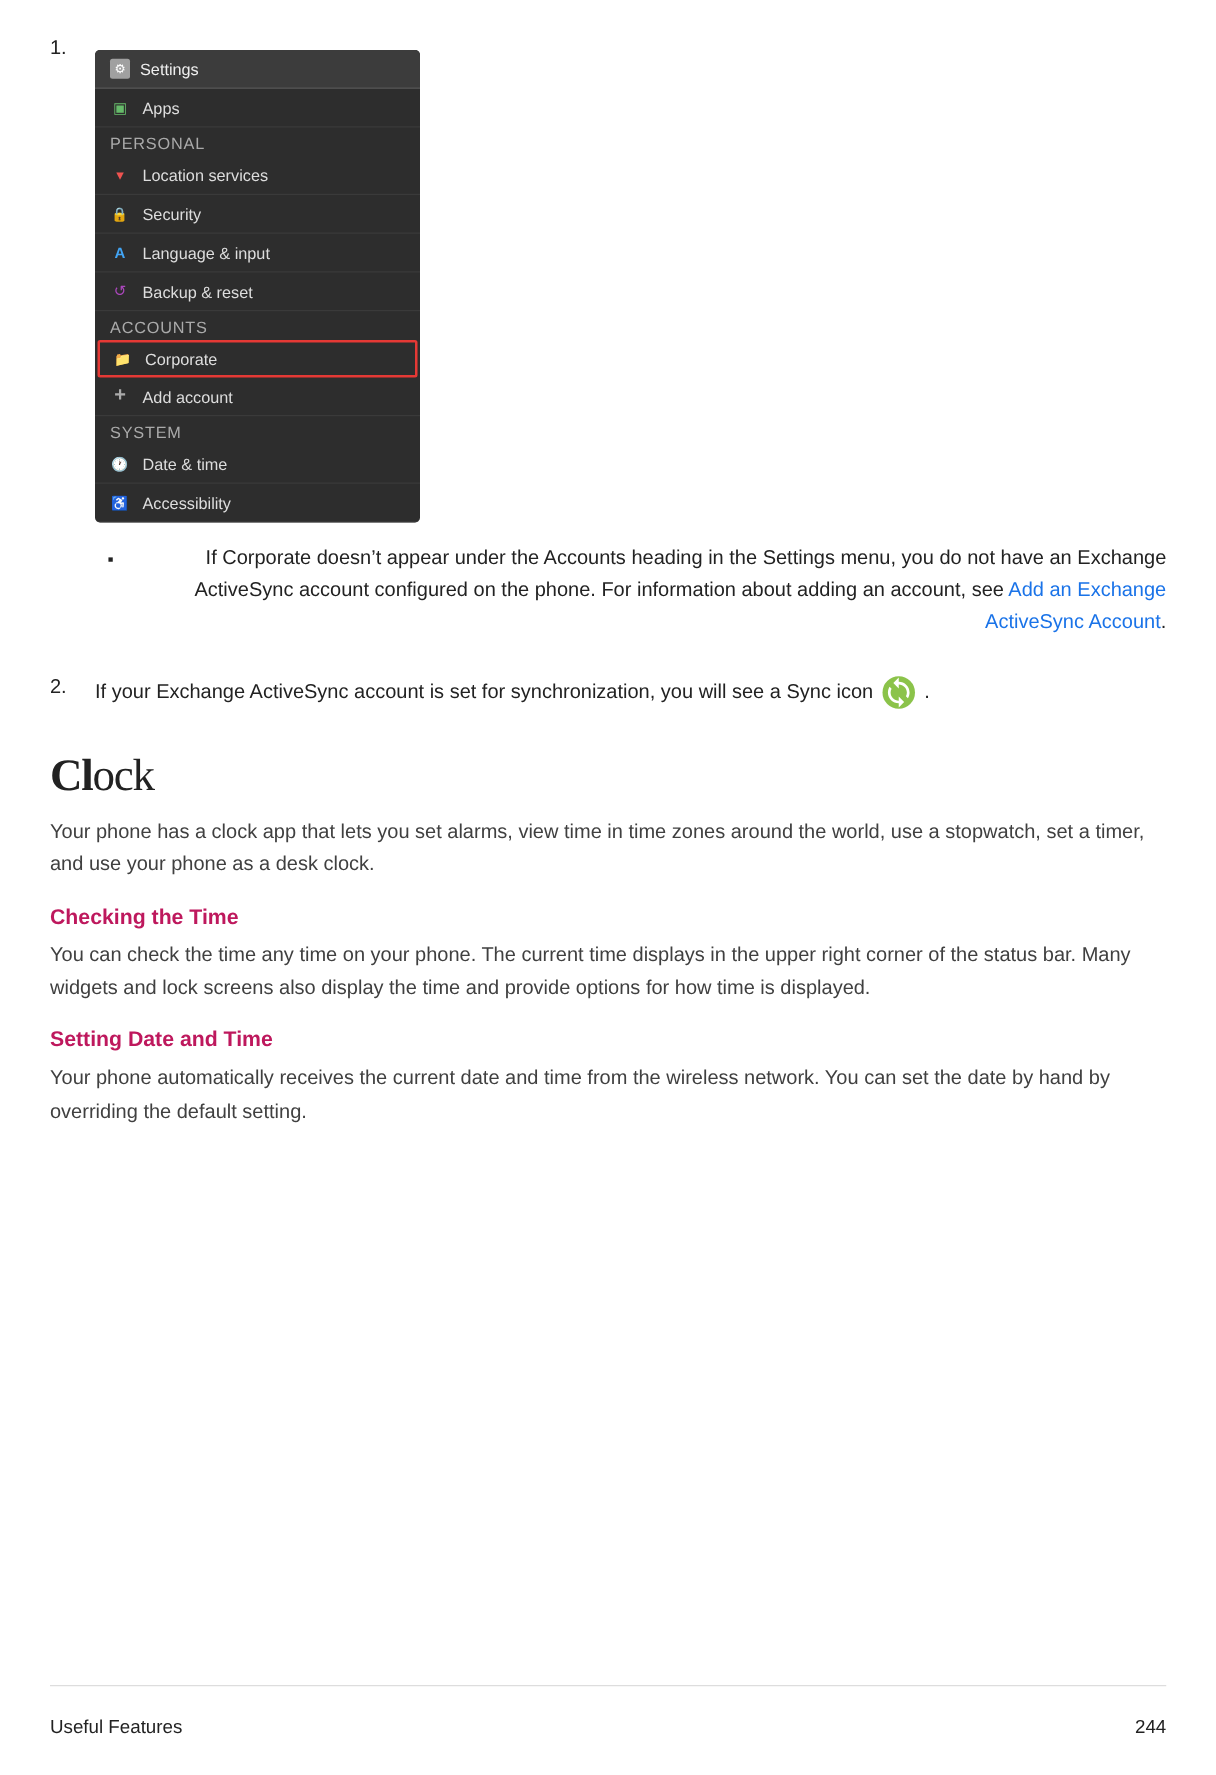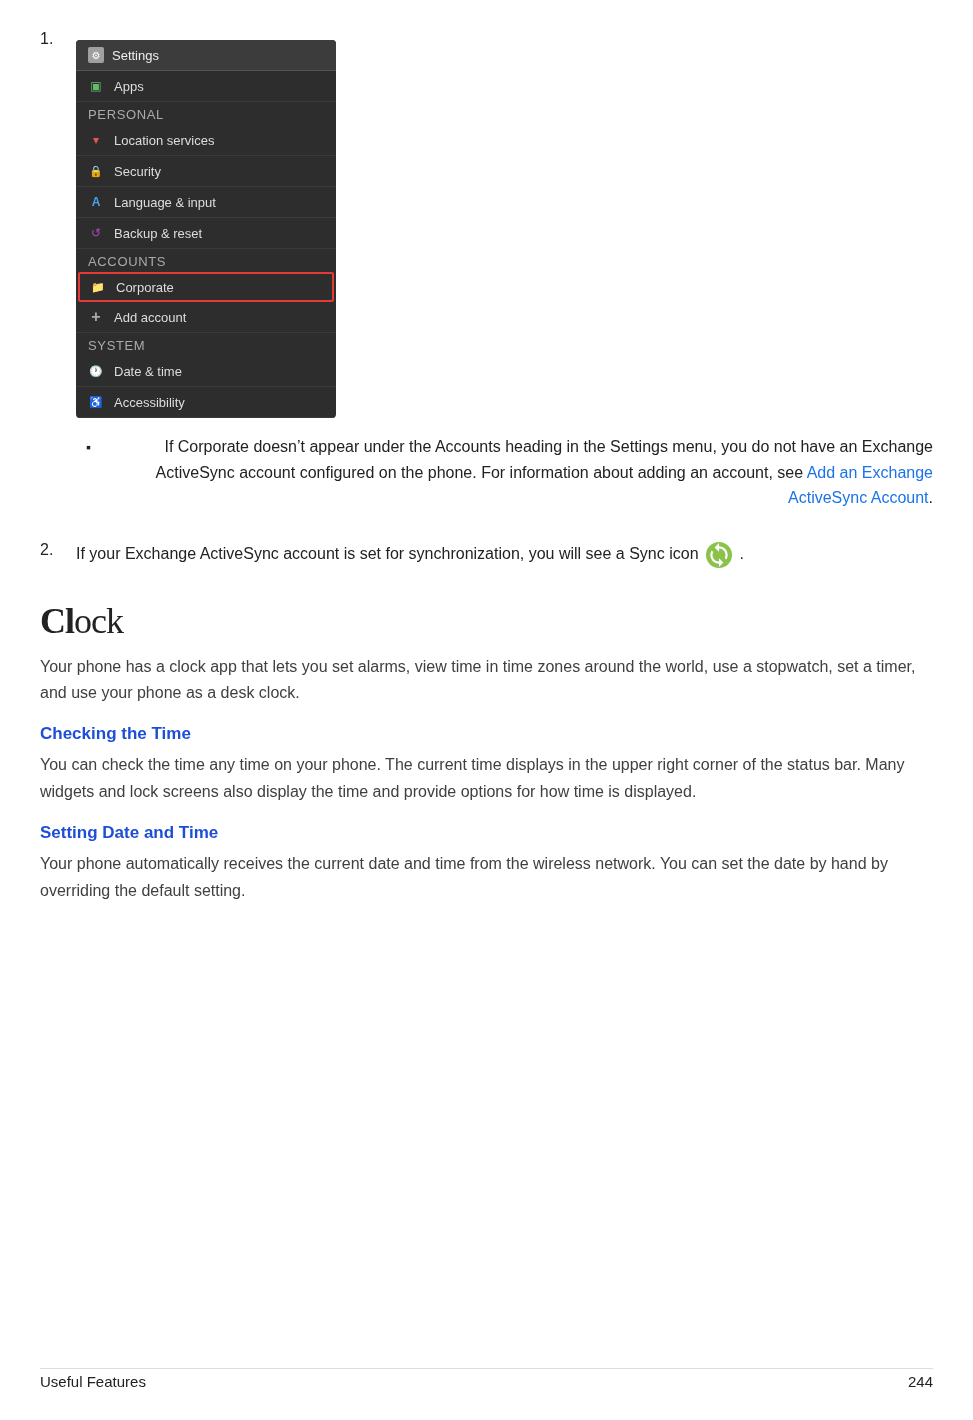--- a/index.html
+++ b/index.html
@@ -150,35 +150,35 @@
     .section-para {
       font-size: 16px;
       line-height: 1.65;
       margin-bottom: 18px;
       color: #404040;
     }
     .section-subheading {
       font-size: 17px;
       font-weight: bold;
       margin-bottom: 8px;
-      color: #1d4ed8;
+      color: #be185d;
     }
 
     
     .footer {
       position: absolute;
       bottom: 30px;
       left: 40px;
       right: 40px;
       display: flex;
       justify-content: space-between;
       font-size: 15px;
       color: #222;
       border-top: 1px solid #ddd;
-      padding-top: 4px;
+      padding-top: 24px;
     }
   </style>
 </head>
 <body>
 
 <div class="step">
   <div class="step-number">1.</div>
   <div class="step-content">
 
     <div class="phone-screenshot">

